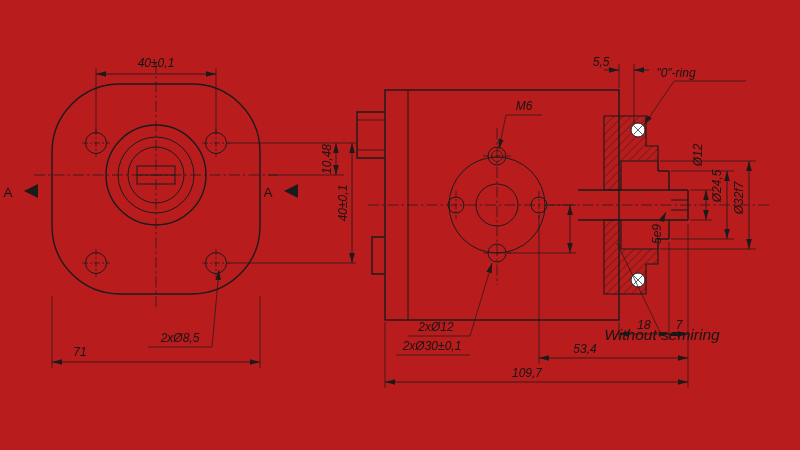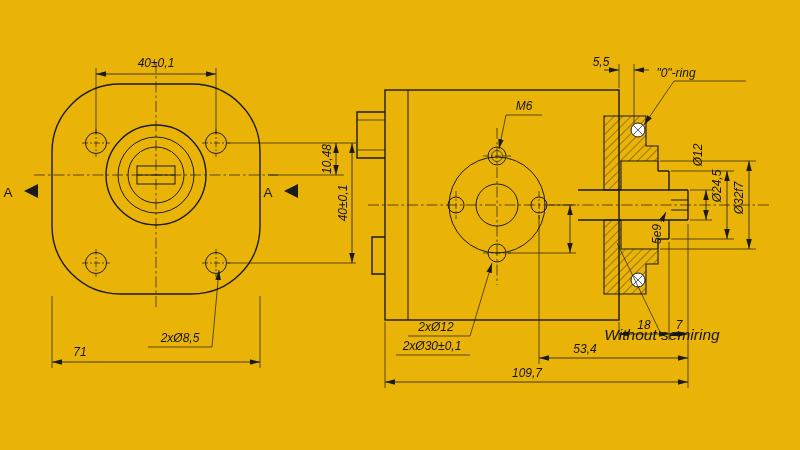--- a/index.html
+++ b/index.html
@@ -1,16 +1,16 @@
 <!DOCTYPE html>
 <html><head>
 <meta charset="utf-8">
 <style>
   html,body{margin:0;padding:0;width:800px;height:450px;background:#ffffff;overflow:hidden}
-  .frame{width:800px;height:450px;background:#eab308}
+  .frame{width:800px;height:450px;background:#b91c1c}
   svg{display:block}
   svg text{text-anchor:middle}
   .ol{stroke:#1b1b1b;stroke-width:1.4;fill:none}
   .md{stroke:#1b1b1b;stroke-width:1;fill:none}
   .th{stroke:#1b1b1b;stroke-width:.7;fill:none}
   .dim{stroke:#1b1b1b;stroke-width:.8;fill:none}
   .cl{stroke:#1b1b1b;stroke-width:.7;fill:none;stroke-dasharray:11 3 2.5 3}
   .cls{stroke:#1b1b1b;stroke-width:.7;fill:none;stroke-dasharray:6 2 2 2}
   .oring{stroke:#1b1b1b;stroke-width:1;fill:#ffffff}
   .hatchfill{stroke:#1b1b1b;stroke-width:1.1;fill:url(#hatch)}

